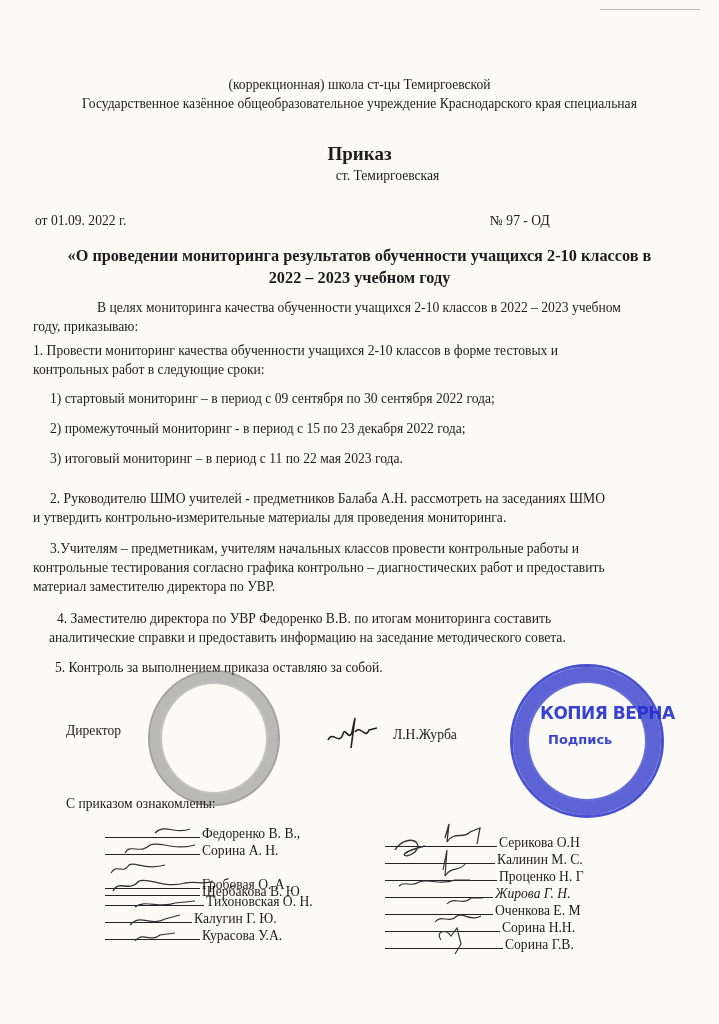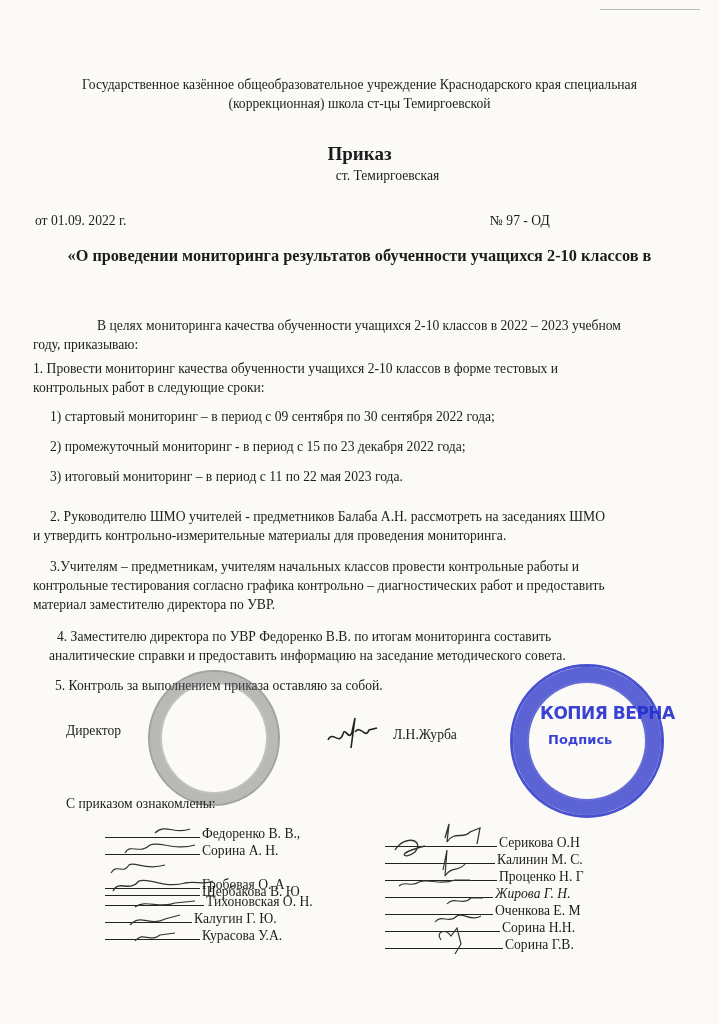--- a/index.html
+++ b/index.html
@@ -13,21 +13,21 @@
   .page { position: absolute; left: 0; top: 0; width: 719px; height: 1024px; }
   .top-line { position: absolute; left: 600px; top: 9px; width: 100px; height: 1px; background: #bbb; }
   .abs { position: absolute; white-space: nowrap; }
   .center { text-align: center; left: 0; width: 719px; }
   .org { font-size: 13.6px; line-height: 19px; top: 75px; }
   .title { font-size: 19px; font-weight: bold; top: 143px; }
   .place { font-size: 13.6px; top: 168px; padding-left: 28px; }
   .date { font-size: 13.6px; left: 35px; top: 213px; }
   .number { font-size: 13.6px; left: 490px; top: 213px; }
   .subject { font-size: 16.3px; font-weight: bold; line-height: 22px; top: 245px; }
-  .para { font-size: 13.6px; line-height: 19px; margin-top: 18px; }
+  .para { font-size: 13.6px; line-height: 19px; }
   .p-intro1 { left: 97px; top: 298px; }
   .p-intro2 { left: 33px; top: 317px; }
   .p1a { left: 33px; top: 341px; }
   .p1b { left: 33px; top: 360px; }
   .li1 { left: 50px; top: 389px; }
   .li2 { left: 50px; top: 419px; }
   .li3 { left: 50px; top: 449px; }
   .p2a { left: 50px; top: 489px; }
   .p2b { left: 33px; top: 508px; }
   .p3a { left: 50px; top: 539px; }
@@ -60,32 +60,33 @@
   .signature-label { left: 548px; top: 732px; font-size: 13px; }
   .scribble { position: absolute; }
 </style>
 </head>
 <body>
 
 <div class="page">
   <div class="top-line"></div>
 
   <div class="abs center org">
+    <div>(коррекционная) школа ст-цы Темиргоевской</div>
     <div>Государственное казённое общеобразовательное учреждение Краснодарского края специальная</div>
-    <div>(коррекционная) школа ст-цы Темиргоевской</div>
   </div>
 
   <div class="abs center title">Приказ</div>
   <div class="abs center place">ст. Темиргоевская</div>
 
   <div class="abs date">от 01.09. 2022 г.</div>
   <div class="abs number">№ 97 - ОД</div>
 
   <div class="abs center subject">
     <div>«О проведении мониторинга результатов  обученности учащихся 2-10 классов в</div>
+    <div>2022 – 2023 учебном году</div>
   </div>
 
   <div class="abs para p-intro1">В целях  мониторинга качества обученности учащихся 2-10 классов в 2022 – 2023 учебном</div>
   <div class="abs para p-intro2">году, приказываю:</div>
 
   <div class="abs para p1a">1. Провести мониторинг качества обученности учащихся 2-10 классов в форме тестовых и</div>
   <div class="abs para p1b">контрольных работ в следующие сроки:</div>
   <div class="abs para li1">1) стартовый мониторинг – в период с 09 сентября по 30 сентября 2022 года;</div>
   <div class="abs para li2">2) промежуточный мониторинг -  в период с 15 по 23 декабря 2022 года;</div>
   <div class="abs para li3">3) итоговый мониторинг – в период с 11 по 22 мая 2023 года.</div>

